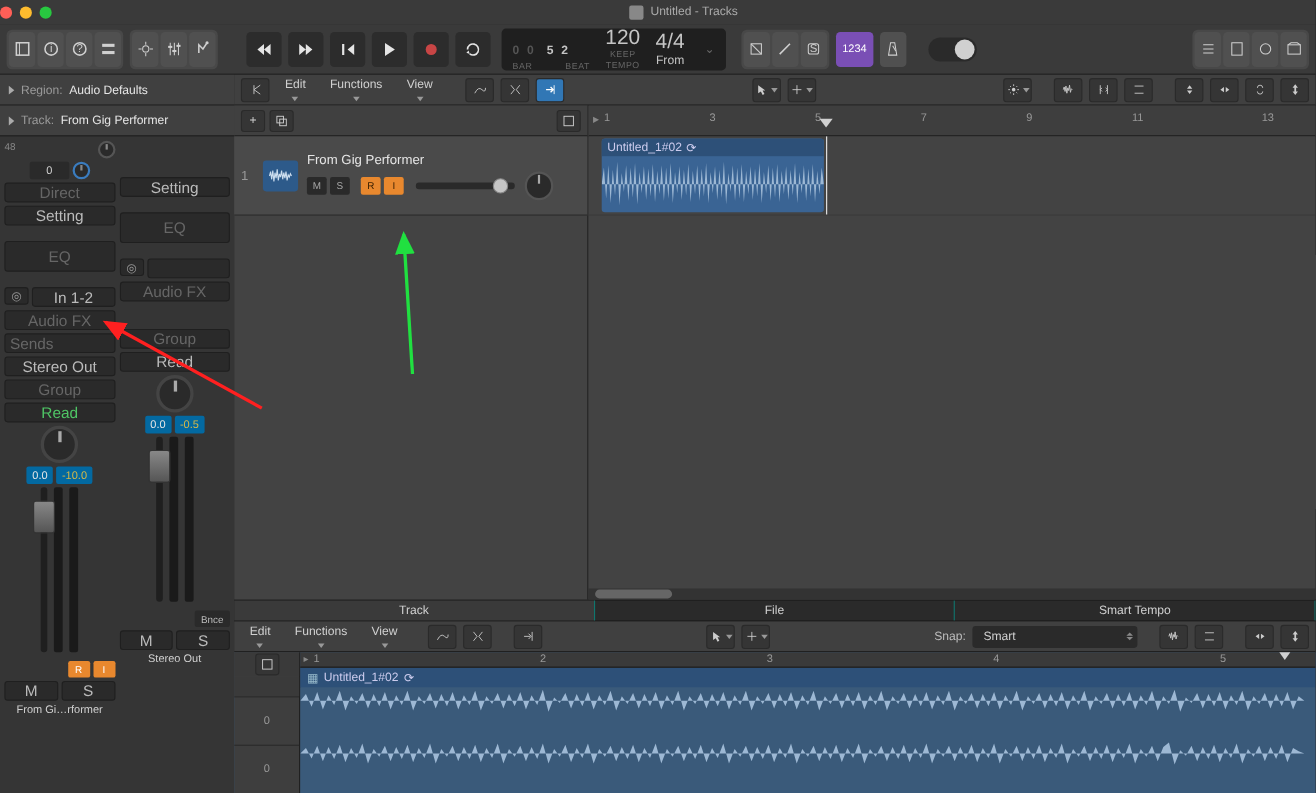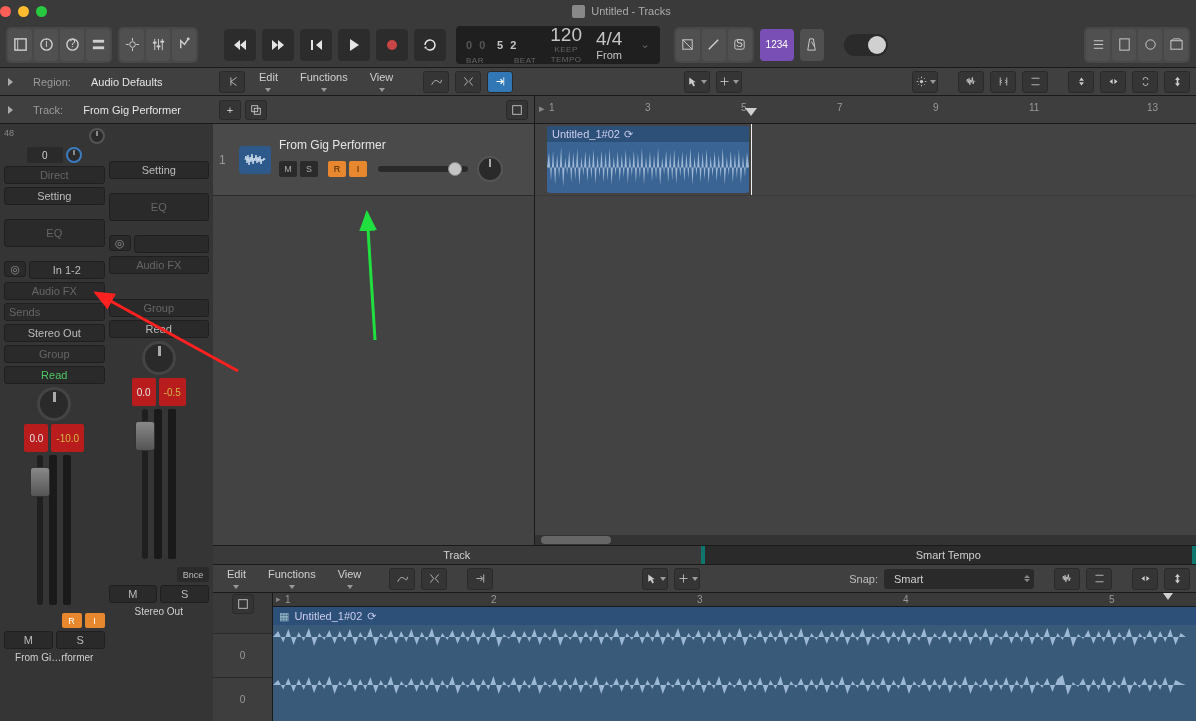--- a/index.html
+++ b/index.html
@@ -23,42 +23,42 @@
 .lcd-big { font-size: 28px; color: #c5c5c5; font-weight: 700; letter-spacing: 2px; font-family: "Helvetica Neue", sans-serif; display: flex; align-items: baseline; }
 .lcd-dim { color: #555; }
 .lcd-small { display: flex; flex-direction: column; color: #9a9a9a; font-size: 9px; line-height: 1; align-items: center; gap: 2px; }
 .lcd-val { font-size: 19px; color: #c5c5c5; }
 .lcd-label { color: #666; font-size: 8px; letter-spacing: 0.5px; }
 .lcd-chev { color: #666; padding-left: 4px; }
 .tb-btn.purple { background: #7a4fb5; color: #fff; font-size: 10px; width: auto; padding: 0 6px; }
 .switch { width: 44px; height: 22px; background: #2a2a2a; border-radius: 11px; position: relative; cursor: pointer; }
 .switch-knob { width: 18px; height: 18px; background: #d0d0d0; border-radius: 50%; position: absolute; top: 2px; right: 2px; }
 
-.section-bar { height: 28px; background: #404040; display: flex; align-items: center; padding: 0 8px; color: #d0d0d0; gap: 20px; border-bottom: 1px solid #1a1a1a; }
+.section-bar { height: 28px; background: #404040; display: flex; align-items: center; padding: 0 8px; color: #d0d0d0; gap: 6px; border-bottom: 1px solid #1a1a1a; }
 .disclosure { width: 0; height: 0; border-left: 5px solid #aaa; border-top: 4px solid transparent; border-bottom: 4px solid transparent; }
 .section-label { color: #9a9a9a; }
 .section-value { color: #e5e5e5; }
 
 .main { display: flex; height: calc(100% - 68px); }
 .left-panel { width: 213px; background: #353535; display: flex; flex-direction: column; }
 .channel-strip-area { flex: 1; display: flex; padding: 4px; gap: 4px; overflow: hidden; }
 .channel-strip { flex: 1; display: flex; flex-direction: column; gap: 3px; align-items: center; }
 .cs-row { width: 100%; display: flex; gap: 3px; justify-content: center; }
 .cs-num { background: #2a2a2a; color: #d0d0d0; width: 36px; height: 16px; display: flex; align-items: center; justify-content: center; border-radius: 2px; font-size: 10px; }
 .cs-knob-sm { width: 16px; height: 16px; border-radius: 50%; border: 2px solid #555; background: #2a2a2a; position: relative; }
 .cs-knob-sm::after { content: ''; width: 2px; height: 5px; background: #888; position: absolute; top: 1px; left: 5px; }
 .cs-knob-sm.blue { border-color: #3a7cbf; }
-.cs-btn { background: #2a2a2a; color: #bbb; height: 18px; font-size: 11px; display: flex; align-items: center; justify-content: center; border-radius: 3px; width: 100%; border: 1px solid #1f1f1f; cursor: pointer; }
+.cs-btn { background: #2a2a2a; color: #bbb; height: 18px; font-size: 14px; display: flex; align-items: center; justify-content: center; border-radius: 3px; width: 100%; border: 1px solid #1f1f1f; cursor: pointer; }
 .cs-btn.dim { color: #666; }
 .cs-btn.green { color: #4fc565; }
 .cs-spacer { height: 8px; }
 .cs-icon-btn { width: 22px; height: 16px; background: #2a2a2a; border-radius: 3px; display: flex; align-items: center; justify-content: center; color: #999; cursor: pointer; border: 1px solid #1f1f1f; }
 .pan-knob { width: 34px; height: 34px; border-radius: 50%; background: #2a2a2a; border: 3px solid #444; position: relative; }
 .pan-knob::after { content: ''; width: 3px; height: 10px; background: #aaa; position: absolute; top: 2px; left: 13px; }
-.db-box { background: #b91c1c; color: #e5e5e5; height: 28px; display: flex; align-items: center; justify-content: center; border-radius: 2px; font-size: 10px; padding: 0 5px; }
+.db-box { background: #0369a1; color: #e5e5e5; height: 16px; display: flex; align-items: center; justify-content: center; border-radius: 2px; font-size: 10px; padding: 0 5px; }
 .db-box.yellow { color: #d4b847; }
 .fader-area { position: relative; width: 100%; height: 155px; display: flex; justify-content: center; gap: 6px; }
 .fader-track { width: 6px; height: 150px; background: #1f1f1f; position: relative; border-radius: 3px; }
 .fader-handle { width: 20px; height: 30px; background: linear-gradient(#888, #555); position: absolute; left: -7px; border-radius: 3px; border: 1px solid #333; }
 .meter { width: 8px; height: 150px; background: #1a1a1a; border-radius: 2px; }
 .cs-tiny-btn { width: 20px; height: 15px; background: #2a2a2a; border-radius: 2px; display: flex; align-items: center; justify-content: center; color: #bbb; font-size: 9px; cursor: pointer; }
 .cs-tiny-btn.orange { background: #e8882e; color: #fff; }
 .cs-name { text-align: center; color: #d0d0d0; font-size: 10px; white-space: nowrap; overflow: hidden; text-overflow: ellipsis; width: 100%; }
 
 .right-panel { flex: 1; display: flex; flex-direction: column; background: #2e2e2e; }
@@ -95,21 +95,21 @@
 .region-row { height: 72px; background: #434343; border-bottom: 1px solid #3a3a3a; position: relative; }
 .audio-region { position: absolute; top: 2px; bottom: 2px; background: #3a6494; border-radius: 3px; overflow: hidden; }
 .region-header { height: 16px; background: #2d5078; display: flex; align-items: center; padding: 0 5px; color: #cce; font-size: 10px; gap: 4px; }
 .waveform-area { position: relative; height: calc(100% - 16px); display: flex; align-items: center; justify-content: center; }
 .playhead-line { position: absolute; top: 0; bottom: 0; width: 1px; background: #eee; z-index: 5; }
 .arrange-bg { flex: 1; background: #434343; }
 .hscroll { height: 10px; background: #333; position: relative; }
 .hscroll-thumb { position: absolute; height: 8px; top: 1px; background: #666; border-radius: 4px; }
 
 .editor-tabs { height: 20px; background: #2a2a2a; display: flex; border-top: 1px solid #1a1a1a; border-bottom: 1px solid #1a1a1a; }
-.editor-tab { flex: 1; display: flex; align-items: center; justify-content: center; color: #d0d0d0; cursor: pointer; border-right: 4px solid #0f766e; font-size: 11px; }
+.editor-tab { flex: 1; display: flex; align-items: center; justify-content: center; color: #d0d0d0; cursor: pointer; border-right: 1px solid #0f766e; font-size: 11px; }
 .editor-tab.active { background: #3a3a3a; }
 
 .editor-toolbar { height: 28px; background: #404040; display: flex; align-items: center; padding: 0 6px; gap: 6px; border-bottom: 1px solid #1a1a1a; }
 .snap-select { background: #2a2a2a; color: #d0d0d0; padding: 2px 22px 2px 10px; border-radius: 3px; position: relative; width: 150px; height: 20px; display: flex; align-items: center; }
 .snap-arrows { position: absolute; right: 4px; display: flex; flex-direction: column; gap: 1px; }
 .snap-arrows::before { content: ''; width: 0; height: 0; border-bottom: 3px solid #888; border-left: 3px solid transparent; border-right: 3px solid transparent; }
 .snap-arrows::after { content: ''; width: 0; height: 0; border-top: 3px solid #888; border-left: 3px solid transparent; border-right: 3px solid transparent; }
 
 .editor-body { height: 128px; display: flex; background: #3a5a7a; }
 .editor-sidebar { width: 60px; background: #3e3e3e; border-right: 1px solid #1a1a1a; display: flex; flex-direction: column; }
@@ -581,20 +581,21 @@
         </div>
         <div class="arrange-bg"></div>
         <div class="hscroll">
             <div class="hscroll-thumb" style="left:6px;width:70px"></div>
           </div>
       </div>
     </div>
 
     <div class="editor-tabs">
       <div class="editor-tab active">Track</div>
+      <div class="editor-tab">File</div>
       <div class="editor-tab">Smart Tempo</div>
     </div>
 
     <div class="editor-toolbar">
       <div class="dropdown-btn">
           <span>Edit</span>
           <span class="dd-arrow"></span>
         </div>
       <div class="dropdown-btn">
           <span>Functions</span>

